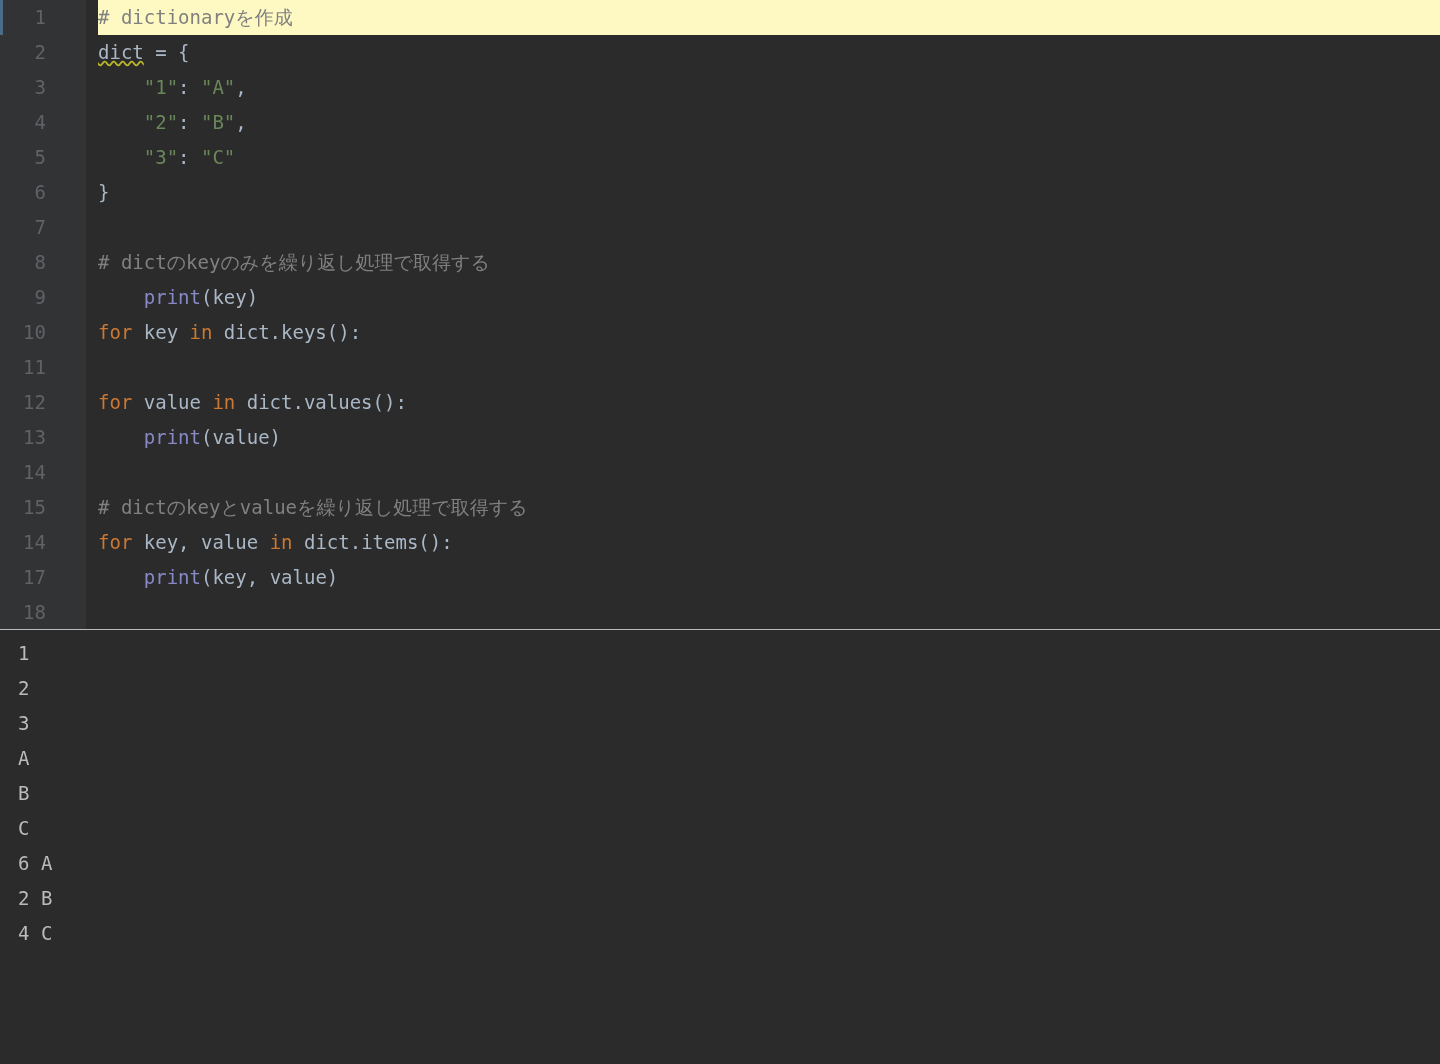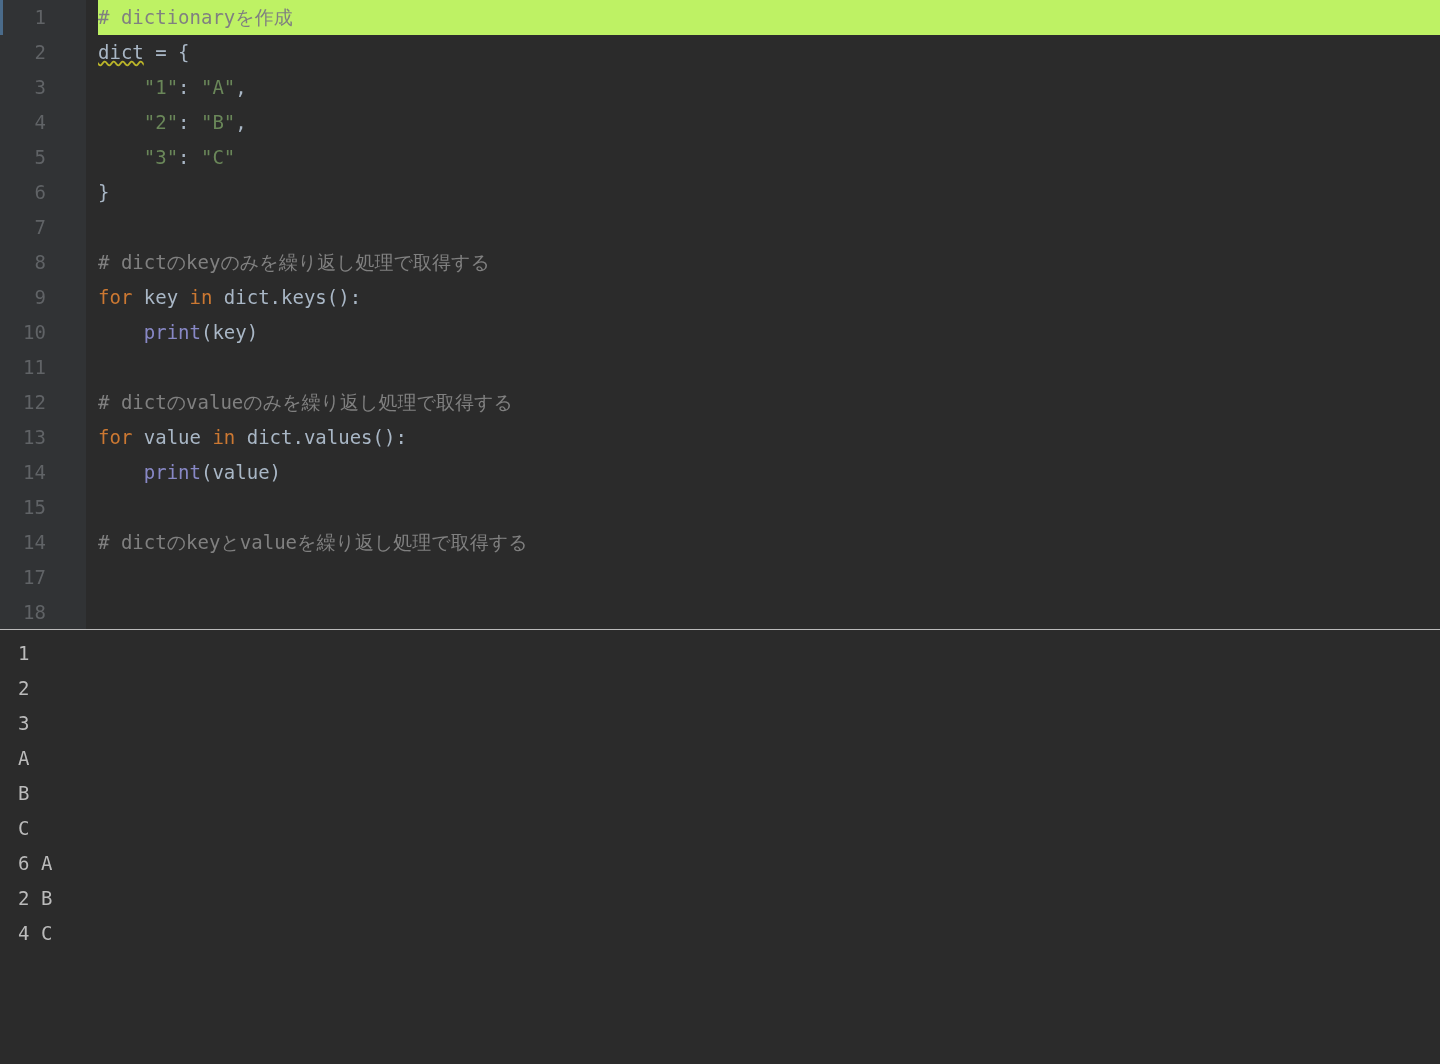--- a/index.html
+++ b/index.html
@@ -44,21 +44,21 @@
       flex: 1;
       background: #2b2b2b;
       padding-left: 12px;
       position: relative;
     }
     .code-line {
       height: 35px;
       white-space: pre;
     }
     .caret-line {
-      background: #bef264;
+      background: #fef9c3;
     }
     .c-comment { color: #808080; }
     .c-keyword { color: #cc7832; }
     .c-identifier { color: #a9b7c6; }
     .c-builtin { color: #8888c6; }
     .c-string { color: #6a8759; }
     .c-operator { color: #a9b7c6; }
     .c-warn {
       text-decoration-line: underline;
       text-decoration-style: wavy;
@@ -112,28 +112,29 @@
   <div class="fold-column" id="fold-column"></div>
   <div class="code-area" id="code-area">
       <div class="code-line caret-line"><span class="c-comment"># dictionaryを作成</span></div>
       <div class="code-line"><span class="c-identifier c-warn">dict</span><span class="c-operator"> = {</span></div>
       <div class="code-line"><span class="">    </span><span class="c-string">"1"</span><span class="c-operator">: </span><span class="c-string">"A"</span><span class="c-operator">,</span></div>
       <div class="code-line"><span class="">    </span><span class="c-string">"2"</span><span class="c-operator">: </span><span class="c-string">"B"</span><span class="c-operator">,</span></div>
       <div class="code-line"><span class="">    </span><span class="c-string">"3"</span><span class="c-operator">: </span><span class="c-string">"C"</span></div>
       <div class="code-line"><span class="c-operator">}</span></div>
       <div class="code-line"></div>
       <div class="code-line"><span class="c-comment"># dictのkeyのみを繰り返し処理で取得する</span></div>
+      <div class="code-line"><span class="">    </span><span class="c-builtin">print</span><span class="c-identifier">(key)</span></div>
       <div class="code-line"><span class="c-keyword">for </span><span class="c-identifier">key </span><span class="c-keyword">in </span><span class="c-identifier">dict.keys():</span></div>
-      <div class="code-line"><span class="">    </span><span class="c-builtin">print</span><span class="c-identifier">(key)</span></div>
       <div class="code-line"></div>
-      <div class="code-line"><span class="c-comment"># dictのvalueのみを繰り返し処理で取得する</span></div>
       <div class="code-line"><span class="c-keyword">for </span><span class="c-identifier">value </span><span class="c-keyword">in </span><span class="c-identifier">dict.values():</span></div>
       <div class="code-line"><span class="">    </span><span class="c-builtin">print</span><span class="c-identifier">(value)</span></div>
       <div class="code-line"></div>
       <div class="code-line"><span class="c-comment"># dictのkeyとvalueを繰り返し処理で取得する</span></div>
+      <div class="code-line"><span class="c-keyword">for </span><span class="c-identifier">key</span><span class="c-operator">,</span><span class="c-identifier"> value </span><span class="c-keyword">in </span><span class="c-identifier">dict.items():</span></div>
+      <div class="code-line"><span class="">    </span><span class="c-builtin">print</span><span class="c-identifier">(key</span><span class="c-operator">,</span><span class="c-identifier"> value)</span></div>
     </div>
 </div>
 
 <div class="output-pane" id="output-pane">
     <div class="output-line">1</div>
     <div class="output-line">2</div>
     <div class="output-line">3</div>
     <div class="output-line">A</div>
     <div class="output-line">B</div>
     <div class="output-line">C</div>

